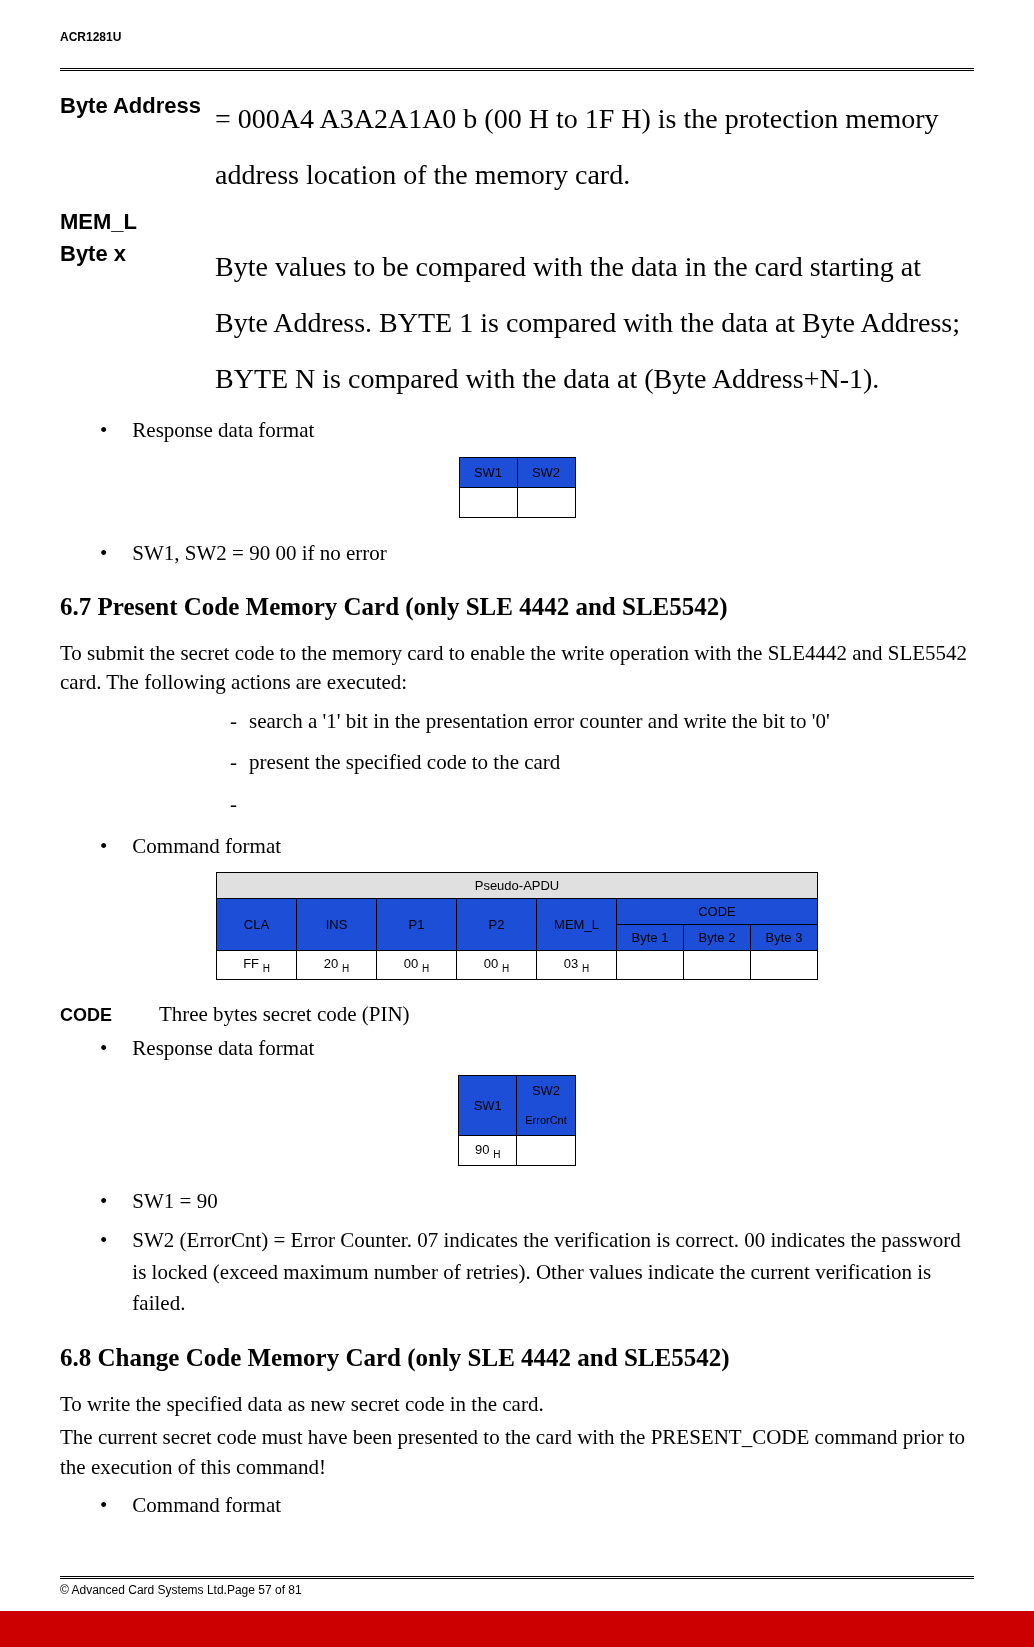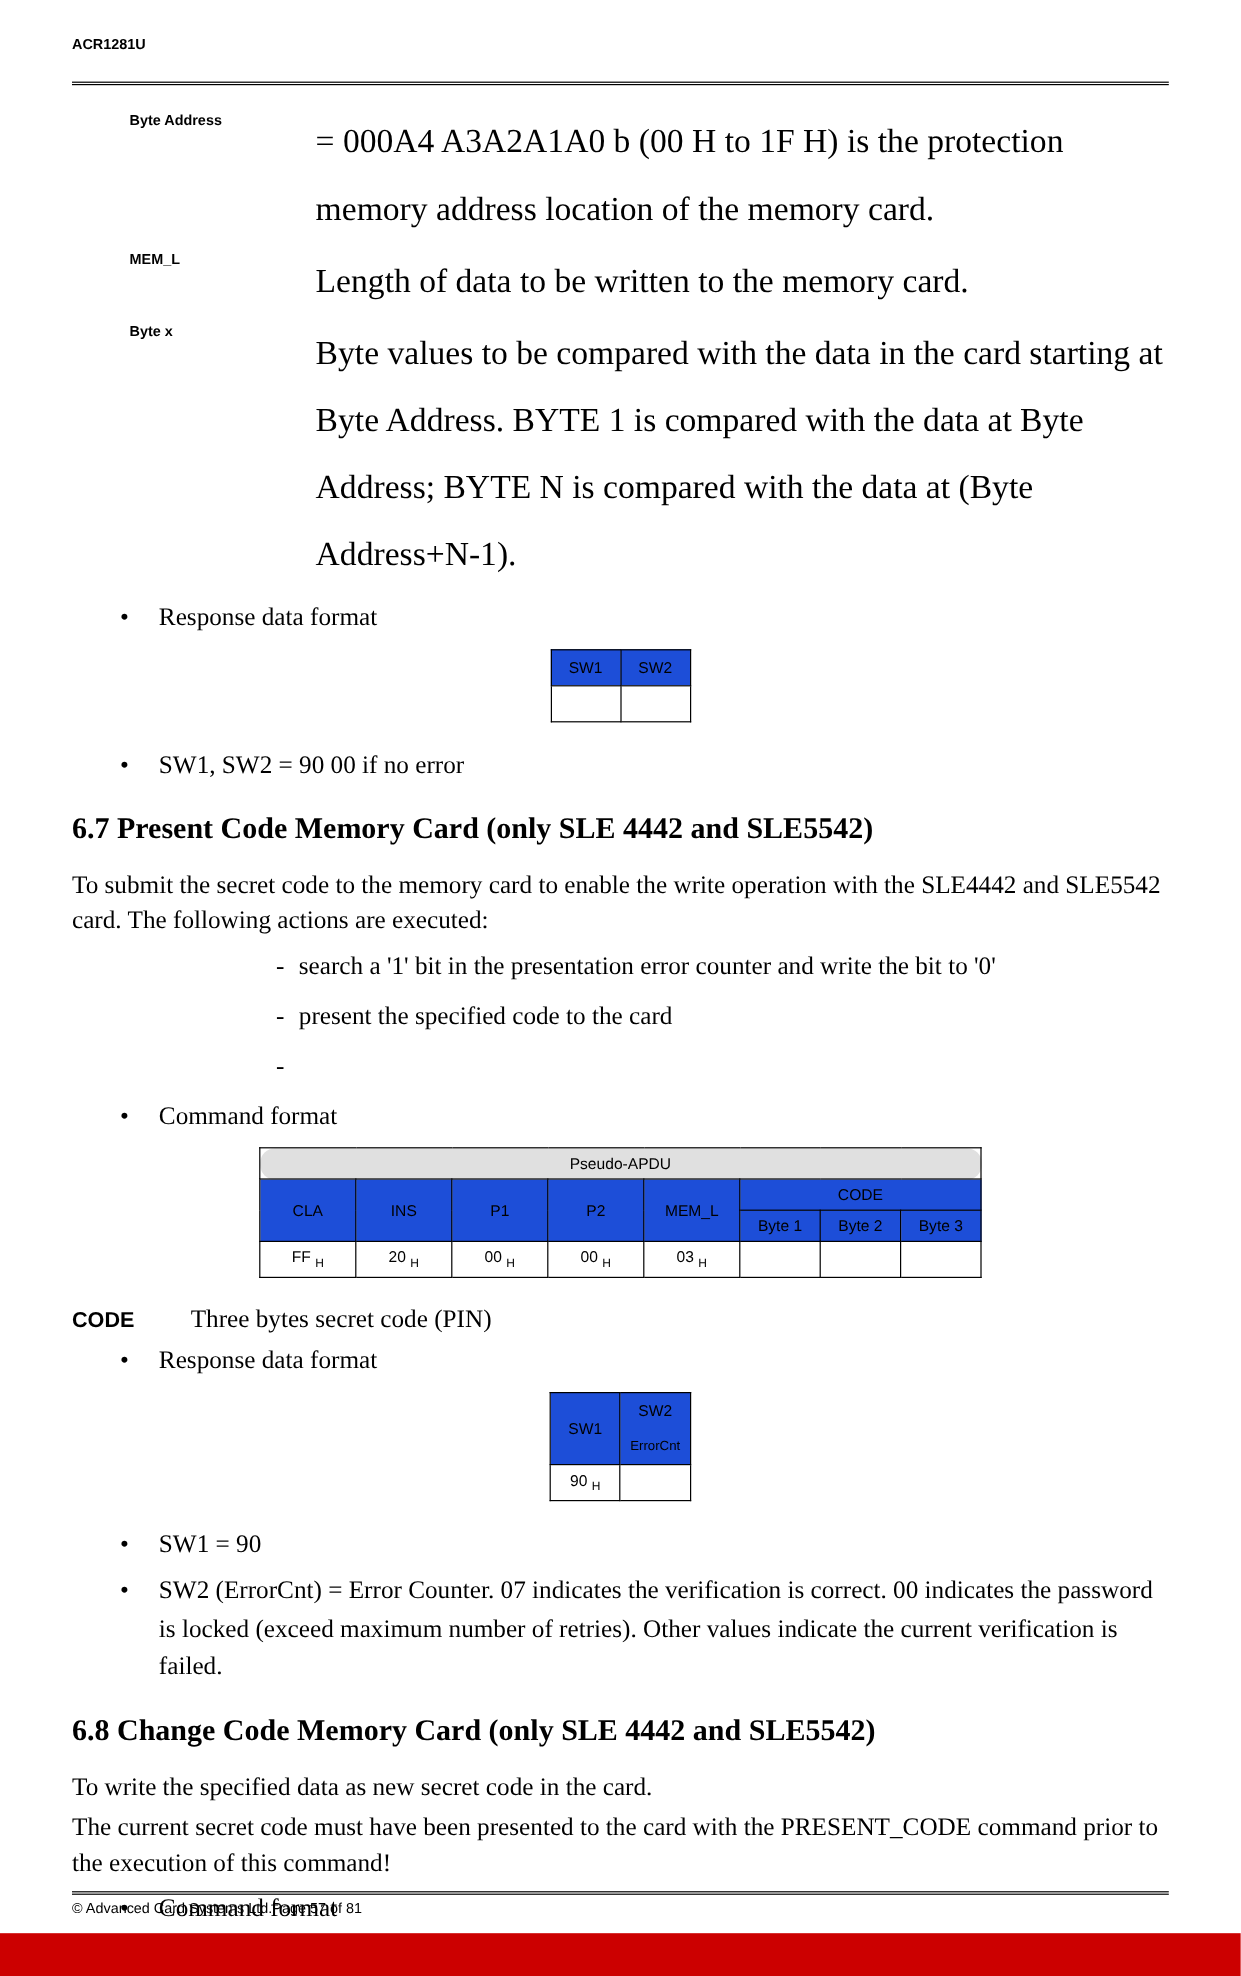--- a/index.html
+++ b/index.html
@@ -24,25 +24,24 @@
       height: 3px;
       margin-bottom: 20px;
     }
     .def-row {
       display: flex;
       margin-bottom: 4px;
     }
     .def-label {
       font-family: Arial, sans-serif;
       font-weight: bold;
-      font-size: 12px;
+      font-size: 22px;
       width: 155px;
       flex-shrink: 0;
       padding-top: 2px;
-      margin-left: 48px;
     }
     .def-text {
       font-size: 28px;
       line-height: 2.0;
       flex: 1;
     }
     .bullet-row {
       display: flex;
       align-items: flex-start;
       margin: 8px 0 8px 40px;
@@ -71,21 +70,20 @@
     th {
       background: #1d4ed8;
       font-weight: normal;
     }
     .sw-table th, .sw-table td {
       width: 58px;
       height: 30px;
     }
     .pseudo-header {
       background: #e0e0e0;
-      border-radius: 12px;
     }
     .sub-h {
       font-size: 11px;
     }
     h2 {
       font-size: 25px;
       font-weight: bold;
       margin: 24px 0 18px 0;
     }
     .dash-item {
@@ -128,21 +126,20 @@
 
 <div class="header-title">ACR1281U</div>
 <div class="header-line"></div>
 
 <div class="def-row">
   <div class="def-label">Byte Address</div>
   <div class="def-text">= 000A4 A3A2A1A0 b (00 H to 1F H) is the protection memory address location of the memory card.</div>
 </div>
 <div class="def-row">
   <div class="def-label">MEM_L</div>
-  <div class="def-text">Length of data to be written to the memory card.</div>
 </div>
 <div class="def-row">
   <div class="def-label">Byte x</div>
   <div class="def-text">Byte values to be compared with the data in the card starting at Byte Address. BYTE 1 is compared with the data at Byte Address; BYTE N is compared with the data at (Byte Address+N-1).</div>
 </div>
 
 <div class="bullet-row">
   <span class="bullet-dot">•</span>
   <span class="bullet-text">Response data format</span>
 </div>

